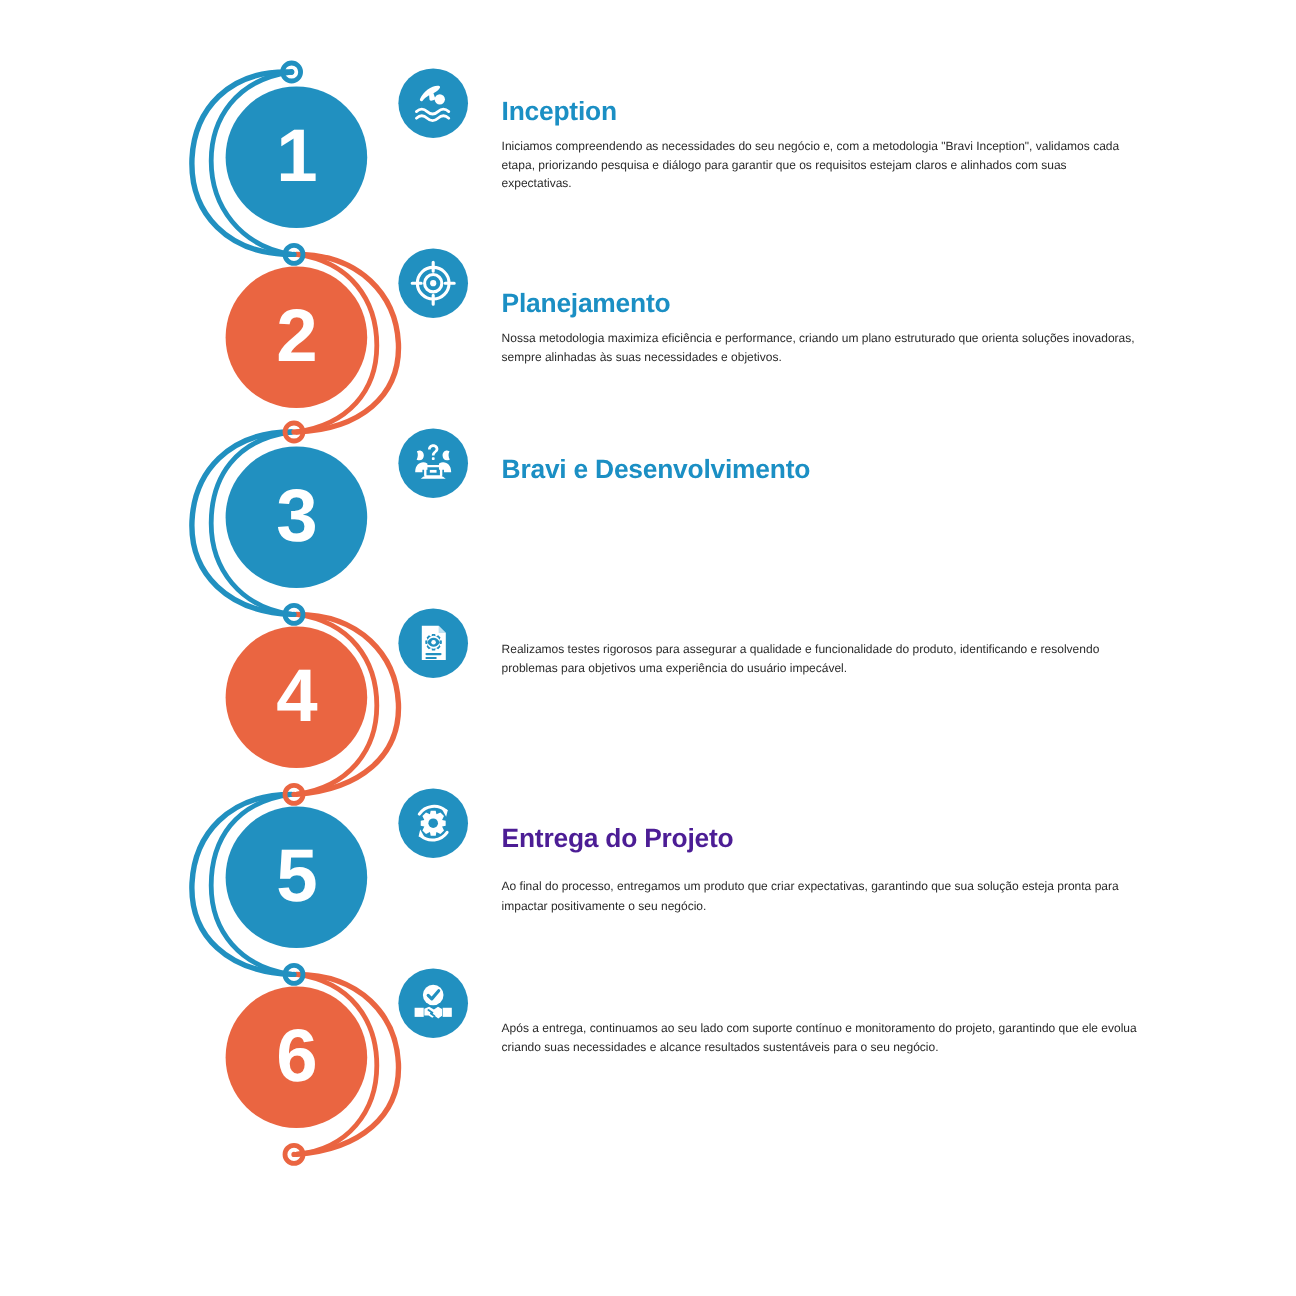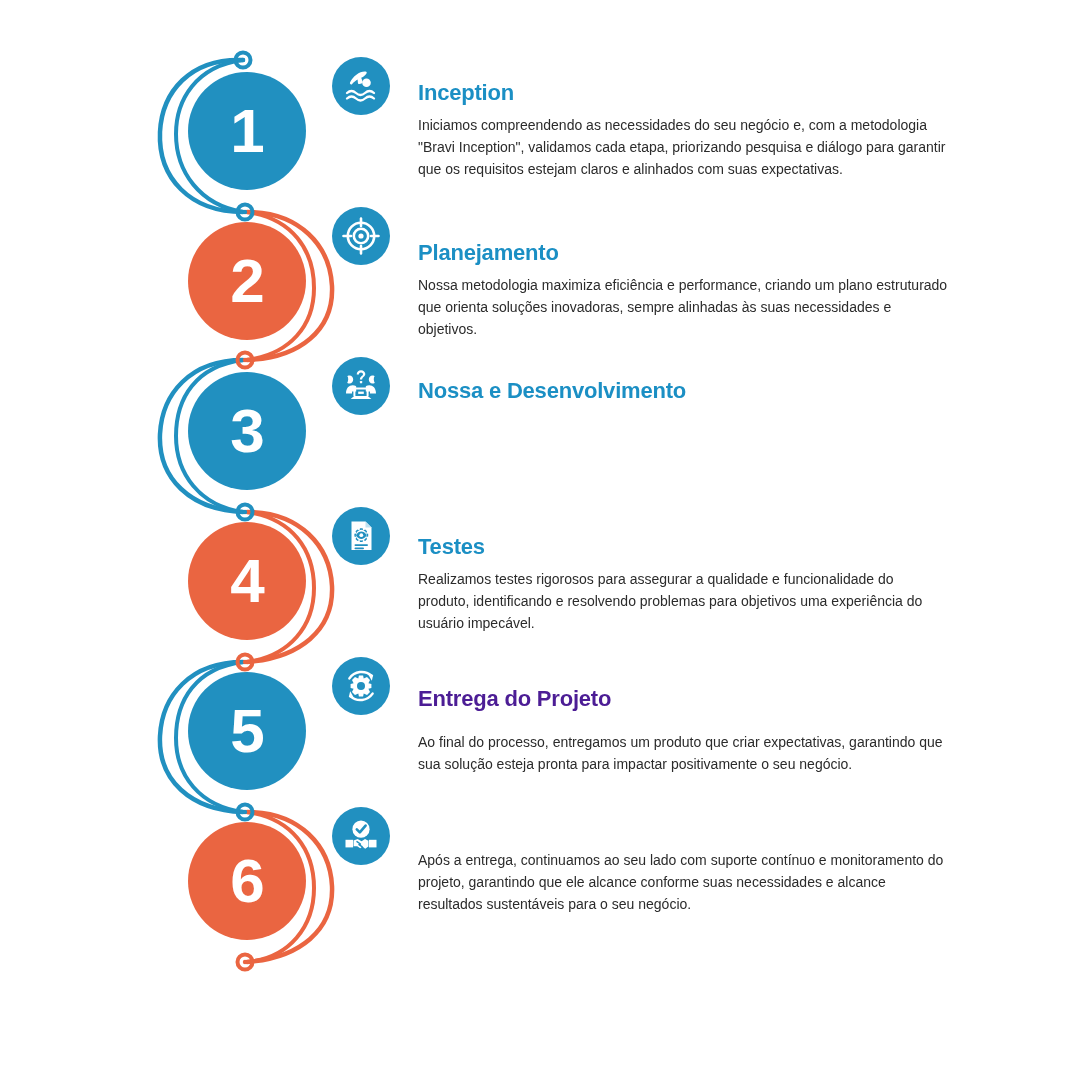--- a/index.html
+++ b/index.html
@@ -74,21 +74,21 @@
     width: 530px;
   }
   .step-title {
     font-size: 22px;
     font-weight: bold;
     line-height: 1.18;
     margin: 0 0 9px 0;
     letter-spacing: -0.2px;
   }
   .step-desc {
-    font-size: 14px;
+    font-size: 10px;
     line-height: 1.56;
     margin: 0;
     color: #2b2b2b;
     font-weight: 400;
   }
 </style>
 </head>
 <body>
 
 <div id="stage">
@@ -188,21 +188,21 @@
           <path d="M5.0 27.5 C5.0 22.0 8.0 19.2 11.8 19.2 C14.0 19.2 15.2 20.4 15.2 20.4 L15.2 25.5 L11.0 25.5 L11.0 27.5 Z" fill="#ffffff"></path>
           <path d="M35.0 27.5 C35.0 22.0 32.0 19.2 28.2 19.2 C26.0 19.2 24.8 20.4 24.8 20.4 L24.8 25.5 L29.0 25.5 L29.0 27.5 Z" fill="#ffffff"></path>
           <rect x="13.4" y="22.4" width="13.2" height="8.6" rx="1.1" fill="none" stroke="#ffffff" stroke-width="2"></rect>
           <rect x="17.2" y="25.6" width="5.6" height="2.3" fill="#ffffff"></rect>
           <path d="M9.6 33.0 H30.4 L28.0 31.0 H12.0 Z" fill="#ffffff"></path>
         </svg>
       </span>
     </div>
 
     <div class="text-col" style="left:418px; top:6px;">
-      <h3 class="step-title" style="color:#1b8fc4;">Nossa e Desenvolvimento</h3>
+      <h3 class="step-title" style="color:#1b8fc4;">Bravi e Desenvolvimento</h3>
     </div>
   </div>
 
   <div class="step" style="top:522px;">
     <div class="num-circle" style="left:188px; top:0; background:#ea6541;">
       <span class="num">4</span>
     </div>
 
     <div class="icon-badge" style="left:332px; top:-15px; background:#2190c0;">
       <span>
@@ -215,21 +215,20 @@
             <path d="M -1.35 -10.2 L 1.35 -10.2 L 1.75 -8.0 L 3.9 -9.1 L 5.8 -7.2 L 4.65 -5.1 L 6.9 -4.7 L 6.9 -2.0 L 4.65 -1.6 L 5.8 0.5 L 3.9 2.4 L 1.75 1.3 L 1.35 3.5 L -1.35 3.5 L -1.75 1.3 L -3.9 2.4 L -5.8 0.5 L -4.65 -1.6 L -6.9 -2.0 L -6.9 -4.7 L -4.65 -5.1 L -5.8 -7.2 L -3.9 -9.1 L -1.75 -8.0 Z" fill="#2190c0" transform="translate(0,3.35)"></path>
           </g>
           <circle cx="20.3" cy="19.2" r="5.4" fill="#ffffff"></circle>
           <path d="M14.9 19.2 C16.5 16.6 18.3 15.5 20.3 15.5 C22.3 15.5 24.1 16.6 25.7 19.2 C24.1 21.8 22.3 22.9 20.3 22.9 C18.3 22.9 16.5 21.8 14.9 19.2 Z" fill="#2190c0"></path>
           <circle cx="20.3" cy="19.2" r="1.9" fill="#ffffff"></circle>
         </svg>
       </span>
     </div>
 
     <div class="text-col" style="left:418px; top:12px;">
-      <h3 class="step-title" style="color:#1b8fc4;">Testes</h3>
       <p class="step-desc">Realizamos testes rigorosos para assegurar a qualidade e funcionalidade do produto, identificando e resolvendo problemas para objetivos uma experiência do usuário impecável.</p>
     </div>
   </div>
 
   <div class="step" style="top:672px;">
     <div class="num-circle" style="left:188px; top:0; background:#2190c0;">
       <span class="num">5</span>
     </div>
 
     <div class="icon-badge" style="left:332px; top:-15px; background:#2190c0;">
@@ -266,17 +265,17 @@
           <rect x="4.5" y="23.8" width="7.6" height="7.6" fill="#ffffff"></rect>
           <rect x="27.9" y="23.8" width="7.6" height="7.6" fill="#ffffff"></rect>
           <path d="M12.6 24.6 L16.6 22.9 L20.6 25.2 L24.0 22.9 L27.4 24.8 L27.4 30.4
                    L24.2 32.8 L21.4 30.6 L19.2 32.2 L16.2 30.2 L12.6 30.2 Z" fill="#ffffff"></path>
           <path d="M16.0 25.6 L19.4 28.0 M18.0 28.6 L21.0 30.6" stroke="#2190c0" stroke-width="1.5" stroke-linecap="round"></path>
         </svg>
       </span>
     </div>
 
     <div class="text-col" style="left:418px; top:12px;">
-      <p class="step-desc" style="margin-top:16px;">Após a entrega, continuamos ao seu lado com suporte contínuo e monitoramento do projeto, garantindo que ele alcance conforme suas necessidades e alcance resultados sustentáveis para o seu negócio.</p>
+      <p class="step-desc" style="margin-top:16px;">Após a entrega, continuamos ao seu lado com suporte contínuo e monitoramento do projeto, garantindo que ele evolua criando suas necessidades e alcance resultados sustentáveis para o seu negócio.</p>
     </div>
   </div>
 
 </div>
 
 </body></html>

